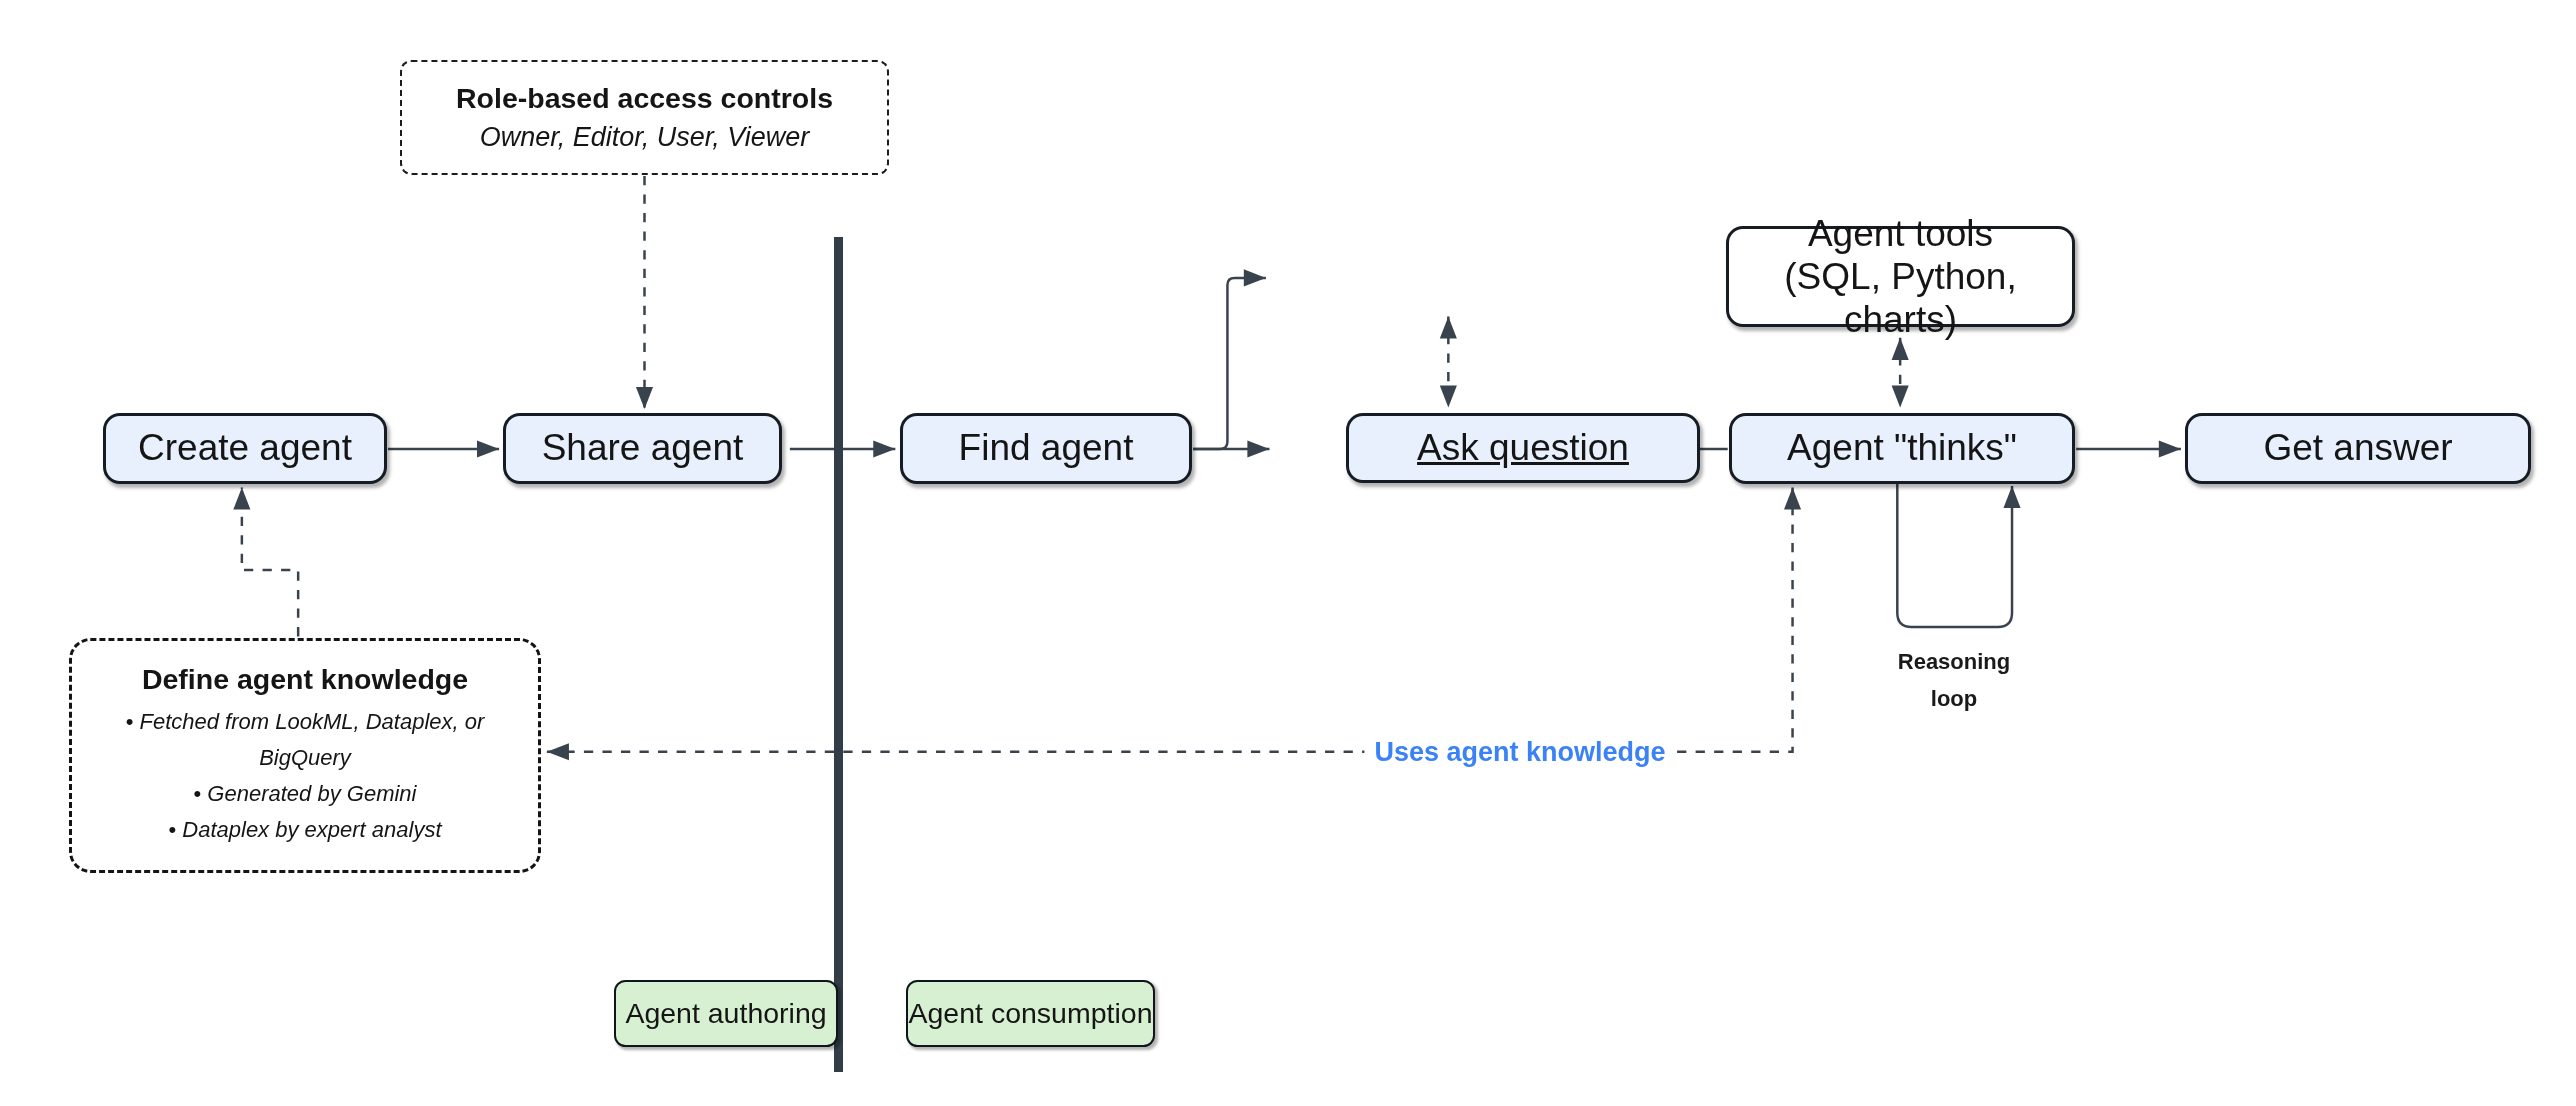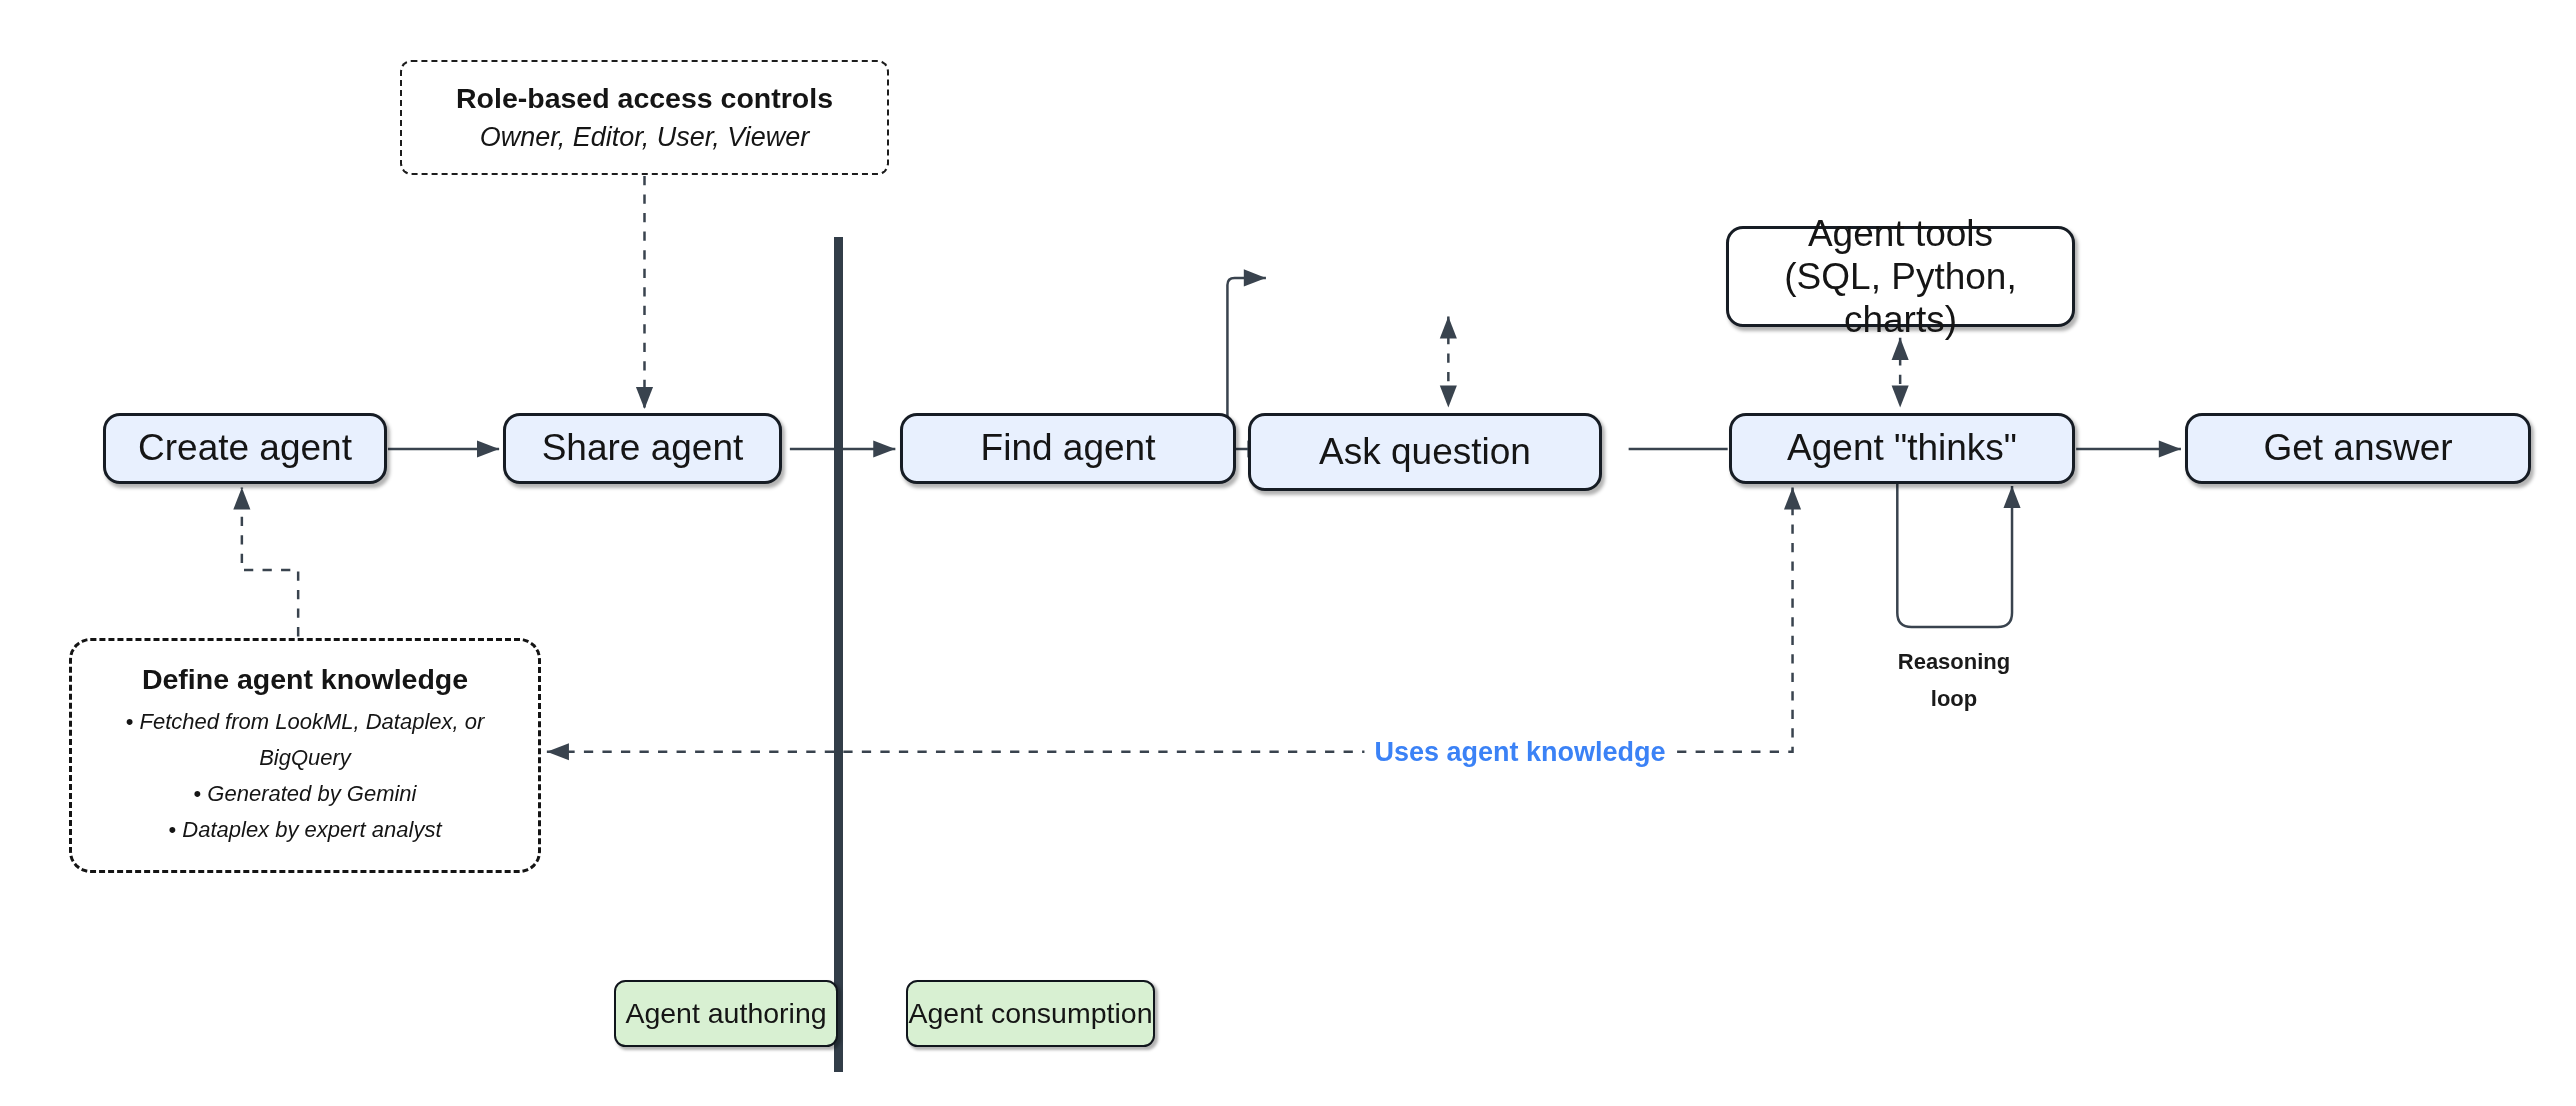--- a/index.html
+++ b/index.html
@@ -91,24 +91,24 @@
   </svg>
 
   <div class="divider" style="left:834px;top:237px;width:9.3px;height:835px;"></div>
 
   <div class="node" style="left:103px;top:413px;width:284px;height:71px;">
     <span>Create agent</span>
   </div>
   <div class="node" style="left:503px;top:413px;width:279px;height:71px;">
     <span>Share agent</span>
   </div>
-  <div class="node" style="left:900px;top:413px;width:336px;height:71px;">
+  <div class="node" style="left:900px;top:413px;width:292px;height:71px;">
     <span>Find agent</span>
   </div>
-  <div class="node" style="left:1248px;top:413px;width:354px;height:78px;">
+  <div class="node" style="left:1346px;top:413px;width:354px;height:70px;text-decoration:underline;">
     <span>Ask question</span>
   </div>
   <div class="node" style="left:1729px;top:413px;width:346px;height:71px;">
     <span>Agent "thinks"</span>
   </div>
   <div class="node" style="left:2185px;top:413px;width:346px;height:71px;">
     <span>Get answer</span>
   </div>
 
   <div class="node white" style="left:1726px;top:226px;width:349px;height:101px;flex-direction:column;line-height:43px;">

